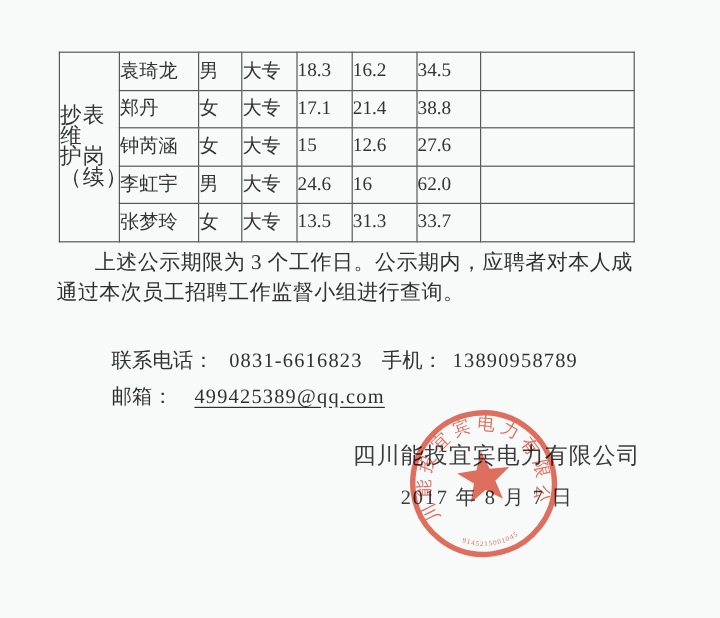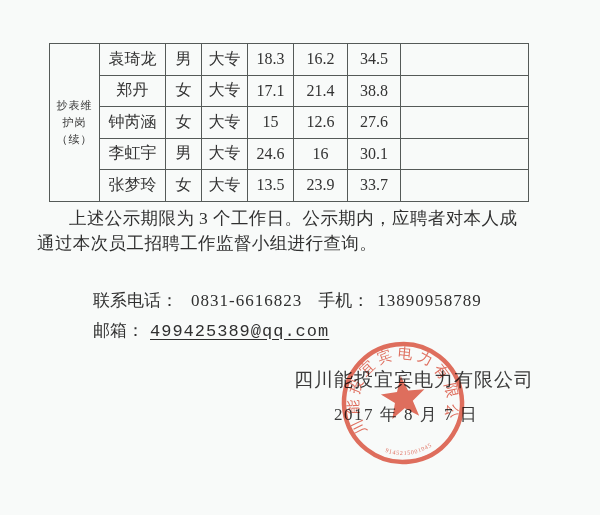--- a/index.html
+++ b/index.html
@@ -14,51 +14,51 @@
   }
   
   table.score-table{
     position:absolute;left:49px;top:43px;
     border-collapse:collapse;table-layout:fixed;
     width:479px;
   }
   .score-table td{
     border:1.5px solid #555a58;
     height:30.5px;
-    text-align:center;vertical-align:middle;
+    text-align:left;vertical-align:middle;
     font-size:16px;color:#333;
     padding:0;overflow:hidden;
     background:transparent;
   }
-  .score-table td.group-cell{line-height:17px;font-size:11px;letter-spacing:1px;}
+  .score-table td.group-cell{line-height:17px;font-size:18px;letter-spacing:1px;}
   .score-table col.c-group{width:50px;}
   .score-table col.c-name{width:66px;}
   .score-table col.c-gender{width:36px;}
   .score-table col.c-edu{width:46px;}
   .score-table col.c-s1{width:46px;}
   .score-table col.c-s2{width:54px;}
   .score-table col.c-total{width:53px;}
   .score-table col.c-note{width:128px;}
   
   .notice{
-    position:absolute;left:37px;top:206px;width:517px;
+    position:absolute;left:47px;top:206px;width:517px;
     font-size:17.5px;line-height:24.6px;color:#303030;
     letter-spacing:0.4px;
   }
   .notice .line-1{text-indent:32px;}
   
   .contacts{
     position:absolute;left:93px;top:286px;width:470px;
     font-size:17px;line-height:30px;color:#303030;
   }
   .contact-row{white-space:nowrap;}
   .phone-value{margin-left:13px;letter-spacing:1px;text-align:right;}
   .mobile-label{margin-left:16px;}
   .mobile-value{margin-left:8px;letter-spacing:1px;}
-  .email-value{margin-left:6px;letter-spacing:1px;text-decoration:underline;text-underline-offset:3px;font-family:Liberation Mono, monospace;}
+  .email-value{margin-left:18px;letter-spacing:1px;text-decoration:underline;text-underline-offset:3px;}
   
   .signature{
     position:absolute;left:294px;top:367px;width:224px;
     text-align:center;color:#3a3a3a;
   }
   .signature .company{font-size:19px;letter-spacing:1px;white-space:nowrap;}
   .signature .date{margin-top:10px;font-size:17px;letter-spacing:1.5px;white-space:nowrap;}
   
   .seal{
     position:absolute;left:336px;top:336px;width:134px;height:134px;
@@ -118,29 +118,29 @@
         <td>12.6</td>
         <td>27.6</td>
         <td></td>
       </tr>
       <tr>
         <td>李虹宇</td>
         <td>男</td>
         <td>大专</td>
         <td>24.6</td>
         <td>16</td>
-        <td>30.1</td>
+        <td>62.0</td>
         <td></td>
       </tr>
       <tr>
         <td>张梦玲</td>
         <td>女</td>
         <td>大专</td>
         <td>13.5</td>
-        <td>23.9</td>
+        <td>31.3</td>
         <td>33.7</td>
         <td></td>
       </tr>
     </tbody>
   </table>
 
   <div class="notice">
     <div class="line-1">上述公示期限为 3 个工作日。公示期内，应聘者对本人成</div>
     <div class="line-3">通过本次员工招聘工作监督小组进行查询。</div>
   </div>

